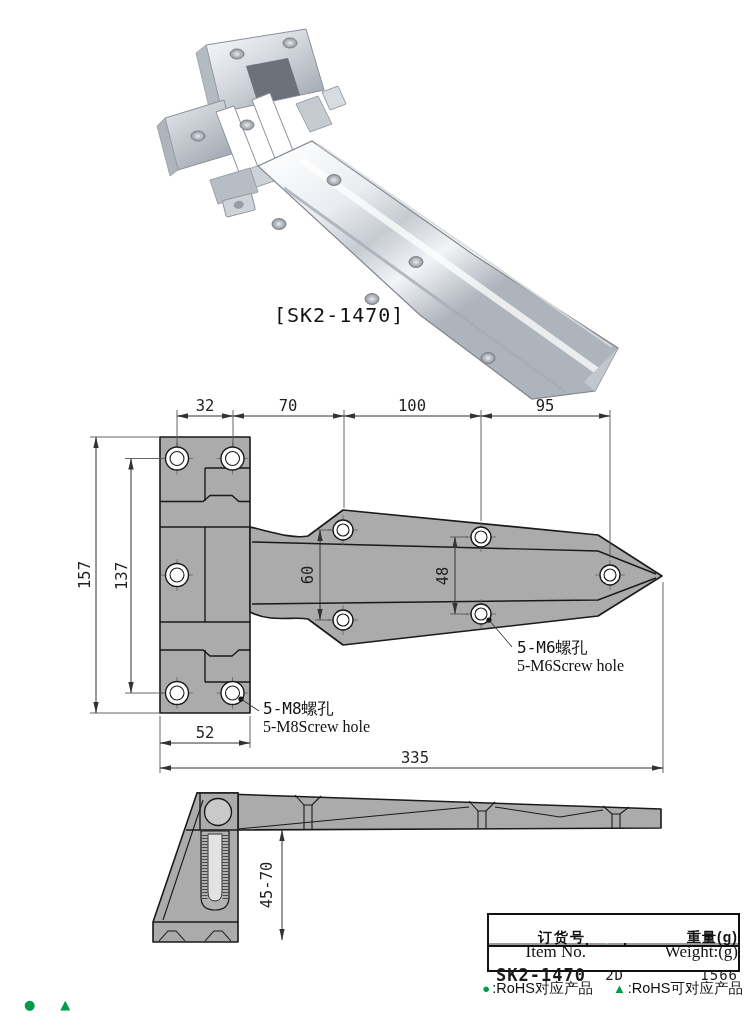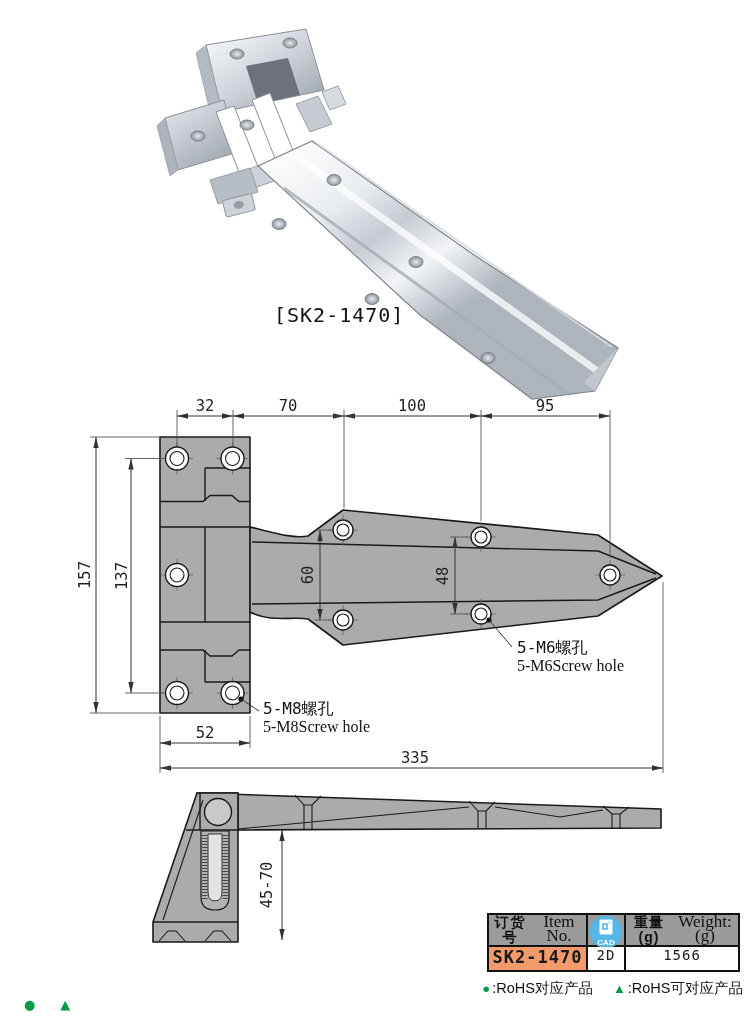--- a/index.html
+++ b/index.html
@@ -8,21 +8,21 @@
   .art{position:absolute;left:0;top:0;width:750px;height:1029px;}
 
   
   .product-label{position:absolute;left:274px;top:303px;font-family:"DejaVu Sans Mono",monospace;
                  font-size:20px;letter-spacing:1px;color:#111;}
 
   
   .spec-table{position:absolute;left:487px;top:913px;display:grid;
               grid-template-columns:99px 38px 112px;grid-template-rows:32px 23px;
               border:2px solid #111;background:#fff;}
-  .cell{display:flex;align-items:flex-start;justify-content:center;text-align:center;}
+  .cell{display:flex;flex-direction:column;align-items:flex-end;justify-content:center;text-align:center;margin-top:28px;}
   .hc{background:#9b9b9b;border-bottom:2px solid #111;}
   .br{border-right:2px solid #111;}
   .zh-head{font-size:14px;font-weight:bold;letter-spacing:2px;line-height:15px;color:#111;}
   .en-head{font-family:"Liberation Serif",serif;font-size:17px;line-height:14px;color:#111;}
   .item-cell{background:#f19a6b;font-family:"DejaVu Sans Mono",monospace;font-weight:bold;
              font-size:17px;letter-spacing:1px;}
   .cad-cell,.wt-cell{background:#fff;font-family:"DejaVu Sans Mono",monospace;font-size:14px;letter-spacing:1px;}
 
   
   .footer-zh{position:absolute;top:979px;right:7px;font-size:14.5px;white-space:nowrap;

